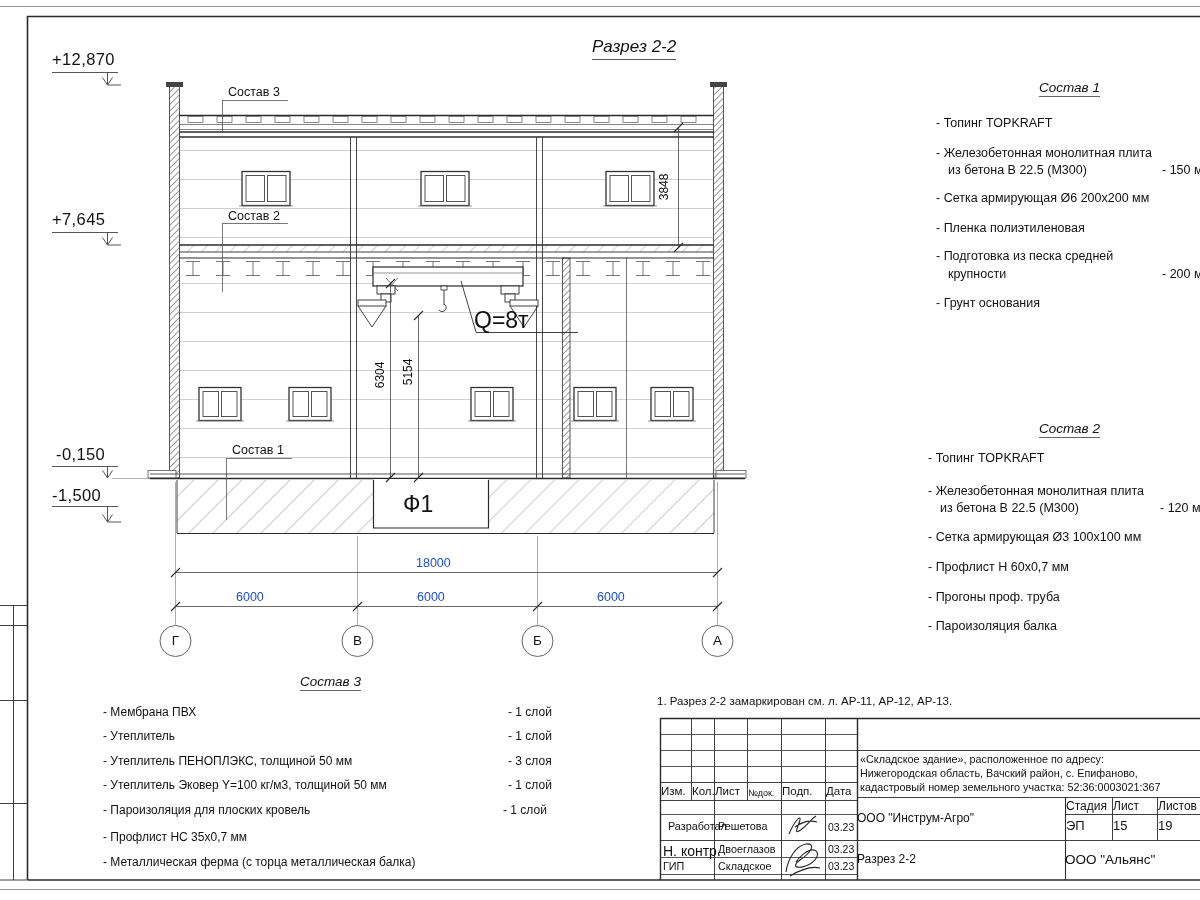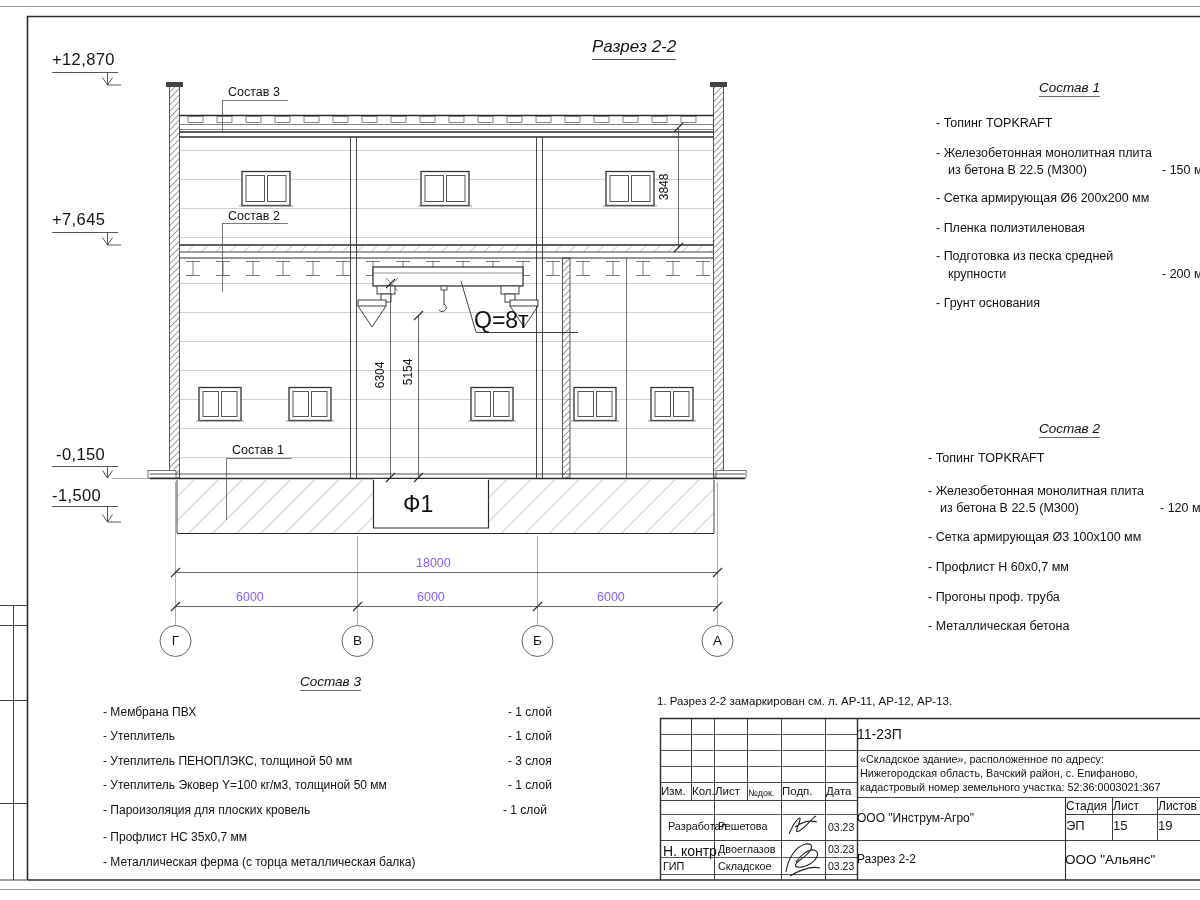--- a/index.html
+++ b/index.html
@@ -5,21 +5,21 @@
   html,body{margin:0;padding:0;background:#fff}
   .sheet{position:relative;width:1200px;height:900px;background:#fff;overflow:hidden;
          font-family:"Liberation Sans",sans-serif;color:#111}
   svg{position:absolute;left:0;top:0}
   .t{position:absolute;white-space:nowrap;line-height:1.15}
   .c{text-align:left}
   .it{font-style:italic}
   .ul{border-bottom:1.2px solid #555;padding-bottom:2px;display:inline-block}
   .title{font-size:17px}
   .elev{font-size:16.5px;letter-spacing:.4px}
-  .dim{font-size:12.5px;color:#8b5cf6}
+  .dim{font-size:12.5px;color:#1d4ed8}
   .vdim{font-size:12px;transform:rotate(-90deg);width:60px;text-align:center}
   .axis{font-size:13.5px;width:31px;text-align:center}
   .lbl{font-size:12.5px}
   .big{font-size:23px}
   .li{position:absolute;font-size:12.5px;white-space:nowrap}
   .s3 .li{font-size:12px}
   .lv{position:absolute;top:0;white-space:nowrap}
   .hd{font-size:13.5px;border-bottom:1px solid #666;padding-bottom:1px}
   .tb{font-size:11.5px}
   .tbs{font-size:10.8px}
@@ -260,36 +260,35 @@
 <div class="li" style="left:948px;top:267px"><span>крупности</span><span class="lv" style="left:214px">- 200 мм</span></div>
 <div class="li" style="left:936px;top:296px"><span>- Грунт основания</span></div>
 
 <div class="t it c" style="left:1039px;top:419px;width:82px"><span class="hd">Состав 2</span></div>
 <div class="li" style="left:928px;top:451px"><span>- Топинг TOPKRAFT</span></div>
 <div class="li" style="left:928px;top:484px"><span>- Железобетонная  монолитная плита</span></div>
 <div class="li" style="left:940px;top:501px"><span>из бетона  В 22.5 (М300)</span><span class="lv" style="left:220px">- 120 мм</span></div>
 <div class="li" style="left:928px;top:530px"><span>- Сетка армирующая Ø3 100х100 мм</span></div>
 <div class="li" style="left:928px;top:560px"><span>- Профлист Н 60х0,7 мм</span></div>
 <div class="li" style="left:928px;top:590px"><span>- Прогоны проф. труба</span></div>
-<div class="li" style="left:928px;top:619px"><span>- Металлическая бетона</span></div>
+<div class="li" style="left:928px;top:619px"><span>- Пароизоляция балка</span></div>
 
 <div class="s3">
 <div class="t it c" style="left:300px;top:672px;width:82px"><span class="hd">Состав 3</span></div>
 <div class="li" style="left:103px;top:705px"><span>- Мембрана ПВХ</span><span class="lv" style="left:405px">- 1 слой</span></div>
 <div class="li" style="left:103px;top:729px"><span>- Утеплитель</span><span class="lv" style="left:405px">- 1 слой</span></div>
 <div class="li" style="left:103px;top:754px"><span>- Утеплитель ПЕНОПЛЭКС, толщиной 50 мм</span><span class="lv" style="left:405px">- 3 слоя</span></div>
 <div class="li" style="left:103px;top:778px"><span>- Утеплитель Эковер Y=100 кг/м3, толщиной 50 мм</span><span class="lv" style="left:405px">- 1 слой</span></div>
 <div class="li" style="left:103px;top:803px"><span>- Пароизоляция для плоских кровель</span><span class="lv" style="left:400px">- 1 слой</span></div>
 <div class="li" style="left:103px;top:830px"><span>- Профлист НС 35х0,7 мм</span></div>
 <div class="li" style="left:103px;top:855px"><span>- Металлическая ферма (с торца металлическая балка)</span></div>
 </div>
 
 <div class="t" style="left:657px;top:695px;font-size:11.5px">1. Разрез 2-2 замаркирован см. л. АР-11, АР-12, АР-13.</div>
 
-<div class="t c" style="left:857px;top:726px;width:343px;font-size:14px">11-23П</div>
 <div class="t tbs c" style="left:860px;top:753px;width:337px">«Складское здание», расположенное по адресу:</div>
 <div class="t tbs c" style="left:860px;top:767px;width:337px">Нижегородская область, Вачский район, с. Епифаново,</div>
 <div class="t tbs c" style="left:860px;top:781px;width:337px">кадастровый номер земельного участка: 52:36:0003021:367</div>
 
 <div class="t tb c" style="left:661px;top:785px;width:30px">Изм.</div>
 <div class="t tb c" style="left:692px;top:785px;width:22px">Кол.</div>
 <div class="t tb c" style="left:715px;top:785px;width:32px">Лист</div>
 <div class="t c" style="left:748px;top:788px;width:33px;font-size:9px">№док.</div>
 <div class="t tb c" style="left:782px;top:785px;width:43px">Подп.</div>
 <div class="t tb c" style="left:826px;top:785px;width:31px">Дата</div>

